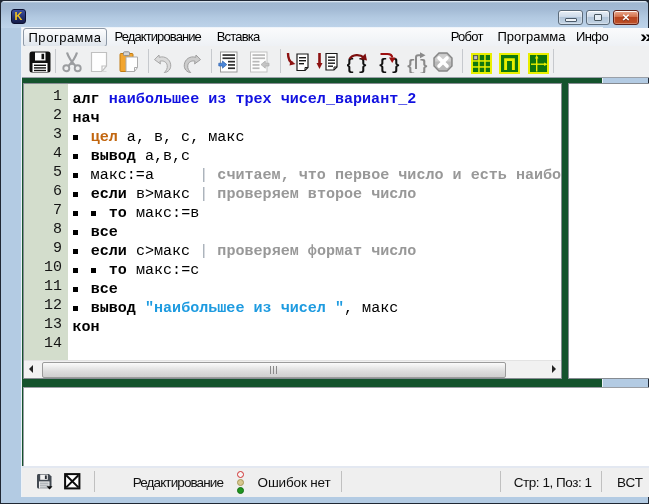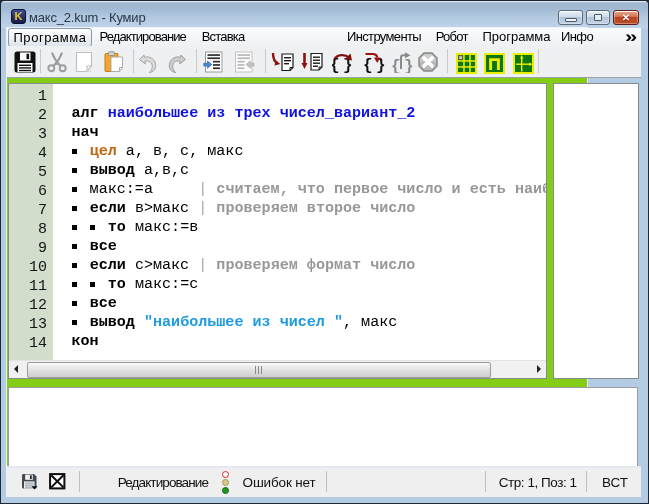--- a/index.html
+++ b/index.html
@@ -1,21 +1,21 @@
 <!DOCTYPE html>
 <html><head>
 <meta charset="utf-8">
 <style>
 html,body{margin:0;padding:0;}
 body{width:649px;height:504px;overflow:hidden;font-family:"Liberation Sans",sans-serif;background:#4a4a4a;}
 #win{position:absolute;left:0;top:0;width:649px;height:504px;background:#1f2733;}
 #frame{position:absolute;left:1px;top:1px;width:647px;height:502px;border-radius:4px 4px 0 0;background:#b3cbe3;}
 #tgrad{position:absolute;left:1px;top:1px;width:647px;height:27px;border-radius:4px 4px 0 0;
 background:linear-gradient(#eef4fa 0%,#9fb7d0 7%,#a3bad4 30%,#b2c9e1 60%,#bed4ea 100%);}
-#content{position:absolute;left:7px;top:28px;width:580px;height:468px;background:#84cc16;box-shadow:0 0 0 1px rgba(255,255,255,.75);}
+#content{position:absolute;left:22px;top:28px;width:580px;height:468px;background:#14532d;box-shadow:0 0 0 1px rgba(255,255,255,.75);}
 
 #kicon{position:absolute;left:11px;top:9px;width:13px;height:13px;border-radius:3px;
 background:linear-gradient(#3b4fa0,#141c4a);border:1px solid #0c1030;
 color:#f4c520;font:bold 11px "Liberation Sans",sans-serif;text-align:center;line-height:13px;}
 #title{position:absolute;left:29px;top:9.5px;font-size:13px;letter-spacing:-0.2px;color:#2a3847;}
 .cbtn{position:absolute;top:10px;height:13px;border-radius:3px;border:1px solid #5b6a79;box-shadow:inset 0 1px 0 rgba(255,255,255,.85),inset 0 0 0 1px rgba(255,255,255,.3);}
 #bmin{left:558px;width:23px;background:linear-gradient(#e7eef6 0%,#ccd9e8 49%,#b3c6da 50%,#c2d3e4 100%);}
 #bmax{left:586px;width:22px;background:linear-gradient(#e7eef6 0%,#ccd9e8 49%,#b3c6da 50%,#c2d3e4 100%);}
 #bclose{left:613px;width:24px;background:linear-gradient(#eba98f 0%,#d3714b 45%,#b8441f 50%,#bd5028 100%);border-color:#5d2018;}
 #bmin i{position:absolute;left:5.5px;top:6.5px;width:10px;height:2.6px;background:#eef3f8;border:1px solid #4b5a6a;border-radius:1px;}
@@ -29,21 +29,21 @@
 
 #toolbar{position:absolute;left:0;top:18px;width:634px;height:31px;background:#eff0f1;border-bottom:1px solid #9aa0a8;}
 .tsep{position:absolute;top:3px;height:24px;width:1px;background:#c6c9cd;}
 .ticon{position:absolute;top:5px;}
 
 #editor{position:absolute;left:1px;top:55px;width:537px;height:294px;border:1px solid #868b92;background:#fff;}
 #gutter{position:absolute;left:0;top:0;width:44px;height:277px;background:#d3ddcc;}
 #lnums{position:absolute;left:0;top:3px;width:38px;text-align:right;
 font:15px "Liberation Mono",monospace;line-height:19px;color:#141414;}
 #code{position:absolute;left:44px;top:6px;right:0;bottom:17px;overflow:hidden;}
-#code pre{margin:14px;padding:0 0 0 4.5px;font:15.08px "Liberation Mono",monospace;line-height:19px;color:#000;}
+#code pre{margin:0;padding:0 0 0 4.5px;font:15.08px "Liberation Mono",monospace;line-height:19px;color:#000;}
 #code b{font-weight:bold;}
 .kw{font-weight:bold;color:#000;}
 .nm{font-weight:bold;color:#1111e0;}
 .ty{font-weight:bold;color:#c2660f;}
 .st{font-weight:bold;color:#1e9be0;}
 .cm{font-weight:bold;color:#989898;}
 .pp{color:#9fa8b2;font-weight:normal;}
 .q{position:relative;}
 .q::after{content:'';position:absolute;left:0px;bottom:6px;width:5px;height:5px;background:#000;}
 
@@ -62,36 +62,34 @@
 .ssep{position:absolute;top:3px;height:21px;width:1px;background:#c0c0c0;}
 .stxt{position:absolute;top:7.4px;}
 .dot{position:absolute;left:0;width:5px;height:5px;border-radius:50%;}
 </style>
 </head>
 <body>
 <div id="win">
 <div id="frame"></div>
 <div id="tgrad"></div>
 <div id="kicon">K</div>
-<div id="title">макс_2.kum - Кумир</div>
 <div class="cbtn" id="bmin">
       <i></i>
     </div>
 <div class="cbtn" id="bmax">
       <i></i>
     </div>
 <div class="cbtn" id="bclose">
       <i>✕</i>
     </div>
 <div id="content">
   <div id="menubar">
     <div class="mi" id="miProg">Программа</div>
     <div class="mi" style="left:92.5px;letter-spacing:-0.9px">Редактирование</div>
     <div class="mi" style="left:194.7px;letter-spacing:-0.8px">Вставка</div>
-    <div class="mi" style="left:340px;letter-spacing:-0.65px">Инструменты</div>
     <div class="mi" style="left:428.7px;letter-spacing:-0.75px">Робот</div>
     <div class="mi" style="left:475.4px">Программа</div>
     <div class="mi" style="left:554px;letter-spacing:-0.6px">Инфо</div>
     <div class="mi" style="left:617.5px;font-weight:bold;font-size:17px;transform:scaleX(1.3);transform-origin:0 50%">»</div>
   </div>
   <div id="toolbar">
     <div class="tsep" style="left:32.5px"></div>
     <div class="tsep" style="left:126px"></div>
     <div class="tsep" style="left:189px"></div>
     <div class="tsep" style="left:257.5px"></div>

